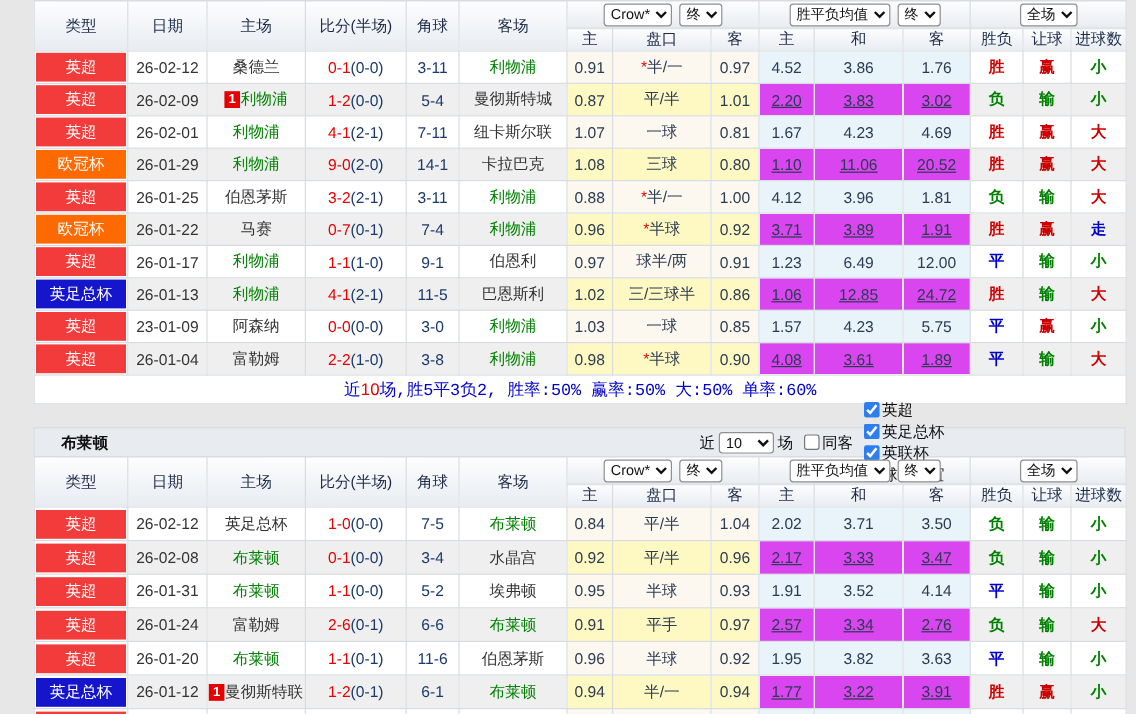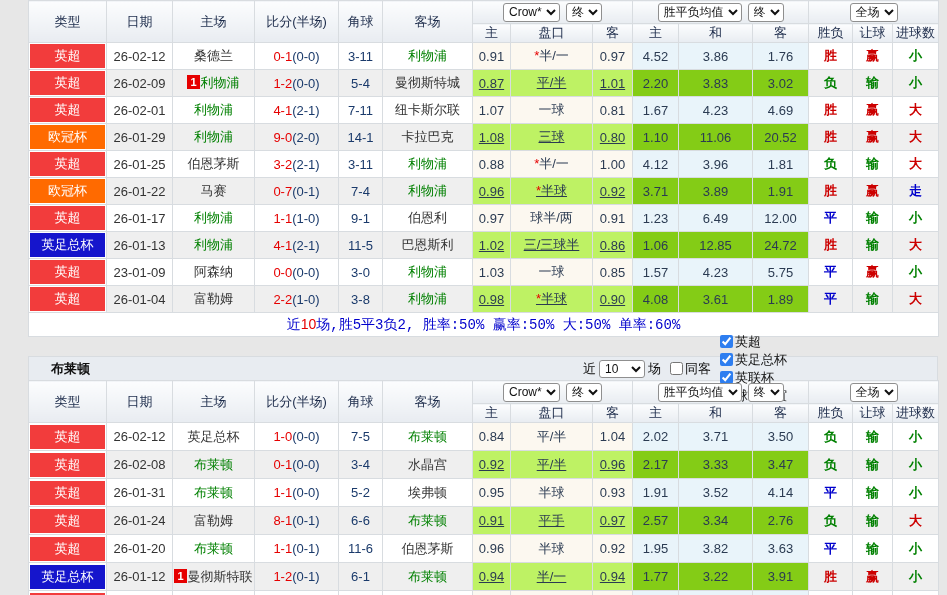--- a/index.html
+++ b/index.html
@@ -29,23 +29,23 @@
   .league-badge{display:block;height:100%;min-height:23px;line-height:24px;color:#fff;font-size:13px;}
   td.c-date{color:#333;}
   .team{color:#333;text-align:center;}
   .team.hl{color:#008000;}
   .mark{display:inline-block;background:#e60000;color:#fff;font-size:11px;font-weight:bold;
         line-height:14px;padding:0 3px;margin-right:1px;vertical-align:1px;}
   .sc-main{color:#e60000;}
   .sc-half{color:#1a3a6b;}
   td.c-corner{color:#1a3a6b;}
   tr.odd td.c-warm{background:#fcf8f0;}
-  tr.even td.c-warm{background:#bef264;text-decoration:underline;}
+  tr.even td.c-warm{background:#fef9c3;}
   tr.odd td.c-cool{background:#e9f4fa;}
-  tr.even td.c-cool{background:#84cc16;}
+  tr.even td.c-cool{background:#d946ef;text-decoration:underline;}
   td.c-warm,td.c-cool{color:#2b3b52;}
   .star{color:#e60000;}
   .res{font-weight:bold;}
   tfoot td{height:23px;background:#fff;font-size:14px;}
   .gap{height:19px;}
   .titlebar{
     height:24px;background:#e8ecf1;display:flex;align-items:center;
     border:1px solid #d8dce0;border-bottom:none;box-sizing:border-box;
   }
   .team-title{font-weight:bold;color:#111;margin-left:22px;font-size:13px;}
@@ -462,21 +462,21 @@
             <td class="c-res"><span class="res" style="color: rgb(0, 0, 204);">平</span></td>
             <td class="c-res"><span class="res" style="color: rgb(0, 128, 0);">输</span></td>
             <td class="c-res"><span class="res" style="color: rgb(0, 128, 0);">小</span></td>
           </tr>
           <tr class="even">
             <td class="c-league">
               <div class="league-badge" style="background: rgb(242, 60, 60);">英超</div>
             </td>
             <td class="c-date">26-01-24</td>
             <td class="c-team"><span class="team">富勒姆</span></td>
-            <td class="c-score"><span class="sc-main">8-1</span><span class="sc-half">(0-1)</span></td>
+            <td class="c-score"><span class="sc-main">2-6</span><span class="sc-half">(0-1)</span></td>
             <td class="c-corner">6-6</td>
             <td class="c-team"><span class="team hl">布莱顿</span></td>
             <td class="c-warm">0.91</td>
             <td class="c-warm">平手</td>
             <td class="c-warm">0.97</td>
             <td class="c-cool">2.57</td>
             <td class="c-cool">3.34</td>
             <td class="c-cool">2.76</td>
             <td class="c-res"><span class="res" style="color: rgb(0, 128, 0);">负</span></td>
             <td class="c-res"><span class="res" style="color: rgb(0, 128, 0);">输</span></td>

